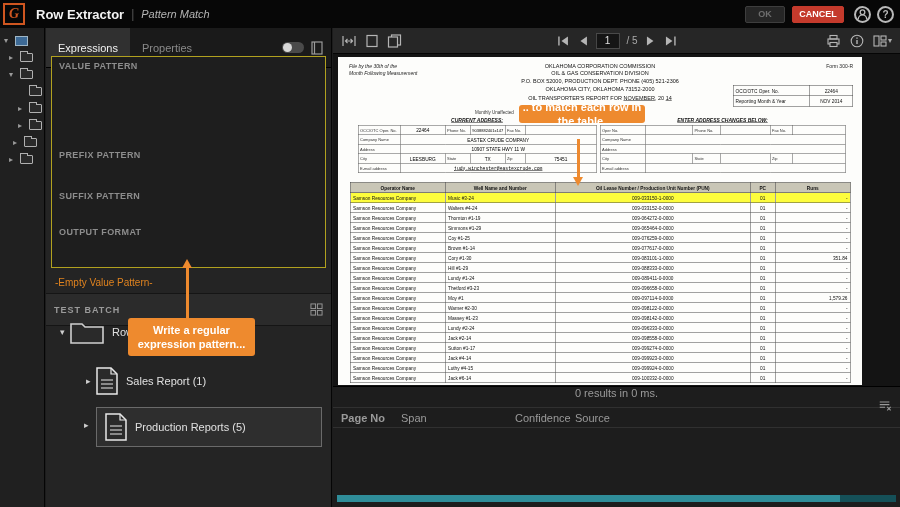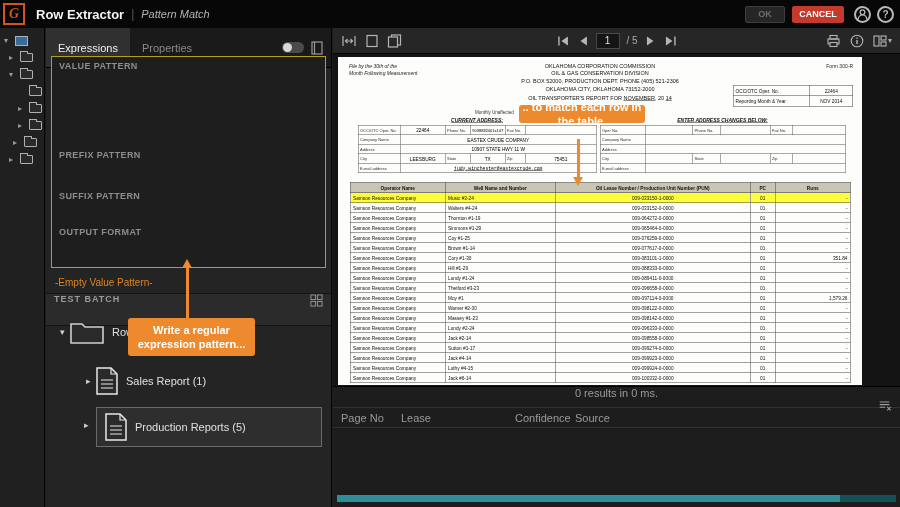--- a/index.html
+++ b/index.html
@@ -35,21 +35,21 @@
 .tabs{height:40px;background:#1a1a1a;display:flex;align-items:stretch;border-bottom:1px solid #000;}
 .tab{padding:0 12px;display:flex;align-items:center;font-size:11px;color:#8a8a8a;cursor:default;}
 .tab.active{background:#303030;color:#f0f0f0;}
 .tab-icons{margin-left:auto;display:flex;align-items:center;gap:7px;padding-right:8px;}
 .toggle{width:22px;height:11px;border-radius:6px;background:#4a4a4a;position:relative;}
 .toggle::before{content:"";position:absolute;left:1px;top:1px;width:9px;height:9px;border-radius:50%;background:#d8d8d8;}
 .patternbox{position:absolute;left:5px;right:5px;top:28px;height:212px;border:1px solid #b1a11f;background:#1e1e1e;}
 .plabel{position:absolute;left:7px;font-size:9px;font-weight:bold;letter-spacing:.4px;color:#8d8d8d;}
 .parea{position:absolute;left:2px;right:2px;}
 .empty-value{position:absolute;top:249px;left:9px;font-size:10px;color:#e0831f;}
-.testbatch{position:absolute;top:265px;left:0;right:0;height:33px;background:#2b2b2b;border-top:1px solid #151515;border-bottom:1px solid #151515;display:flex;padding:0 8px;}
+.testbatch{position:absolute;top:265px;left:0;right:0;height:33px;background:#2b2b2b;border-top:1px solid #151515;border-bottom:1px solid #151515;display:flex;align-items:center;padding:0 8px;}
 .testbatch .tb-lab{font-size:9px;font-weight:bold;letter-spacing:1px;color:#9a9a9a;}
 .testbatch .ic{margin-left:auto;}
 .tree{position:absolute;top:287px;left:0;right:0;bottom:0;}
 .trow{position:absolute;display:flex;align-items:center;}
 .chev{color:#cfcfcf;font-size:9px;width:10px;flex:none;}
 .tlabel{font-size:11px;color:#e0e0e0;margin-left:8px;white-space:nowrap;}
 .selbox{position:absolute;left:50px;right:9px;top:92px;height:40px;border:1px solid #6a6a6a;background:#2e2e2e;display:flex;align-items:center;padding-left:8px;}
 
 
 .callout{position:absolute;background:#ee8a2e;color:#fff;font-weight:bold;font-size:11px;text-align:center;
@@ -100,21 +100,21 @@
 .welltbl td.c2,.welltbl td.c3{text-align:center;}
 .welltbl td.c4{text-align:right;}
 .welltbl tr.hl td{background:#fdfd3c;}
 
 
 .results{position:absolute;top:358px;left:0;right:0;bottom:0;background:#1d1d1d;border-top:1px solid #000;}
 .status{height:21px;display:flex;align-items:center;padding:0 8px;font-size:11px;color:#9a9a9a;border-bottom:1px solid #303030;flex-direction:column;}
 .status .ic{margin-left:auto;}
 .rheaders{height:20px;display:flex;align-items:center;font-size:11px;color:#9a9a9a;border-bottom:1px solid #303030;}
 .rh{padding-left:8px;flex:none;}
-.rh.v{width:170px;}.rh.p{width:60px;}.rh.s{width:114px;}.rh.c{width:60px;}
+.rh.v{width:170px;}.rh.p{width:60px;font-weight:bold;}.rh.s{width:114px;}.rh.c{width:60px;}
 .rempty{position:absolute;top:42px;left:0;right:0;bottom:16px;}
 .hscroll{position:absolute;left:4px;right:4px;bottom:5px;height:7px;background:#155058;}
 .hthumb{height:100%;width:90%;background:#2f8d99;}
 svg{display:block;}
 </style>
 </head>
 <body>
 
 <div class="app">
 
@@ -580,21 +580,21 @@
         <span>0 results in 0 ms.</span>
         <span class="ic">
           <svg width="14" height="13" viewBox="0 0 16 14">
               <path d="M2 3 h11 M2 6 h11 M2 9 h6" stroke="#9a9a9a" stroke-width="1.2"></path>
               <path d="M10.5 8.5 l4 4 M14.5 8.5 l-4 4" stroke="#9a9a9a" stroke-width="1.2"></path>
             </svg>
         </span>
       </div>
       <div class="rheaders">
         <span class="rh p">Page No</span>
-        <span class="rh s">Lease</span>
+        <span class="rh s">Span</span>
         <span class="rh c">Confidence</span>
         <span class="rh src">Source</span>
       </div>
       <div class="rempty"></div>
       <div class="hscroll">
         <div class="hthumb"></div>
       </div>
     </div>
   </section>
 

